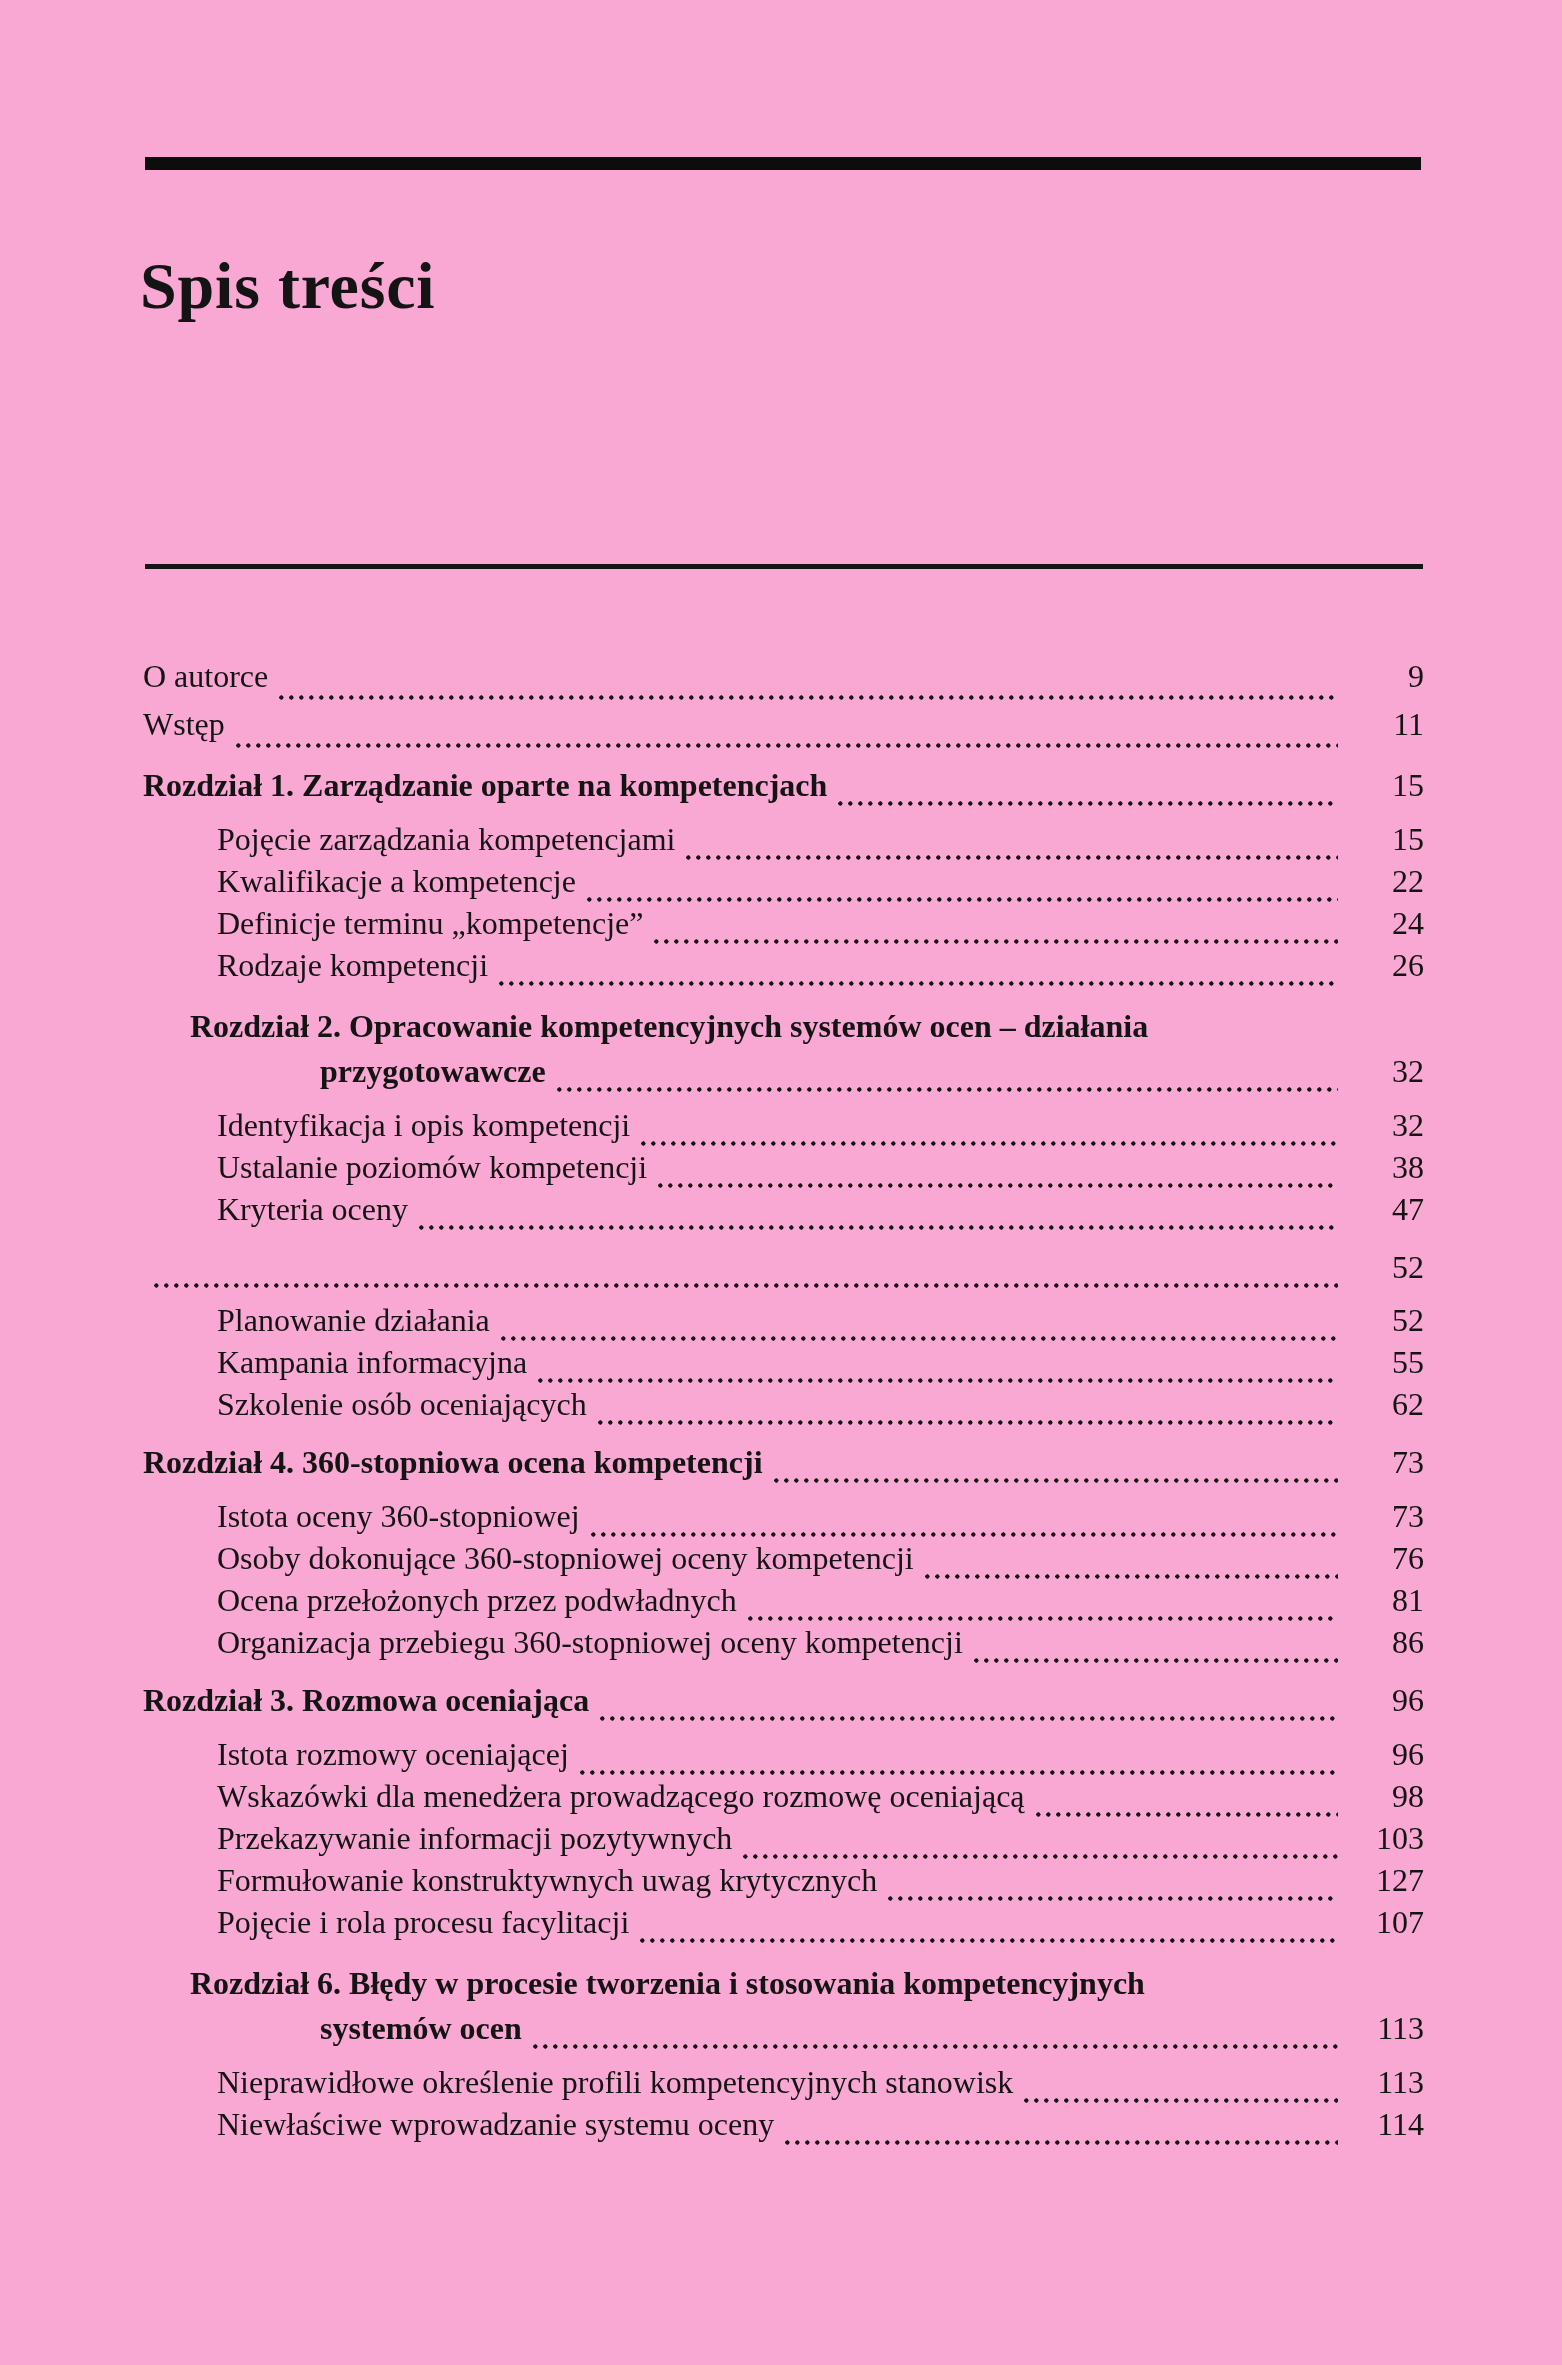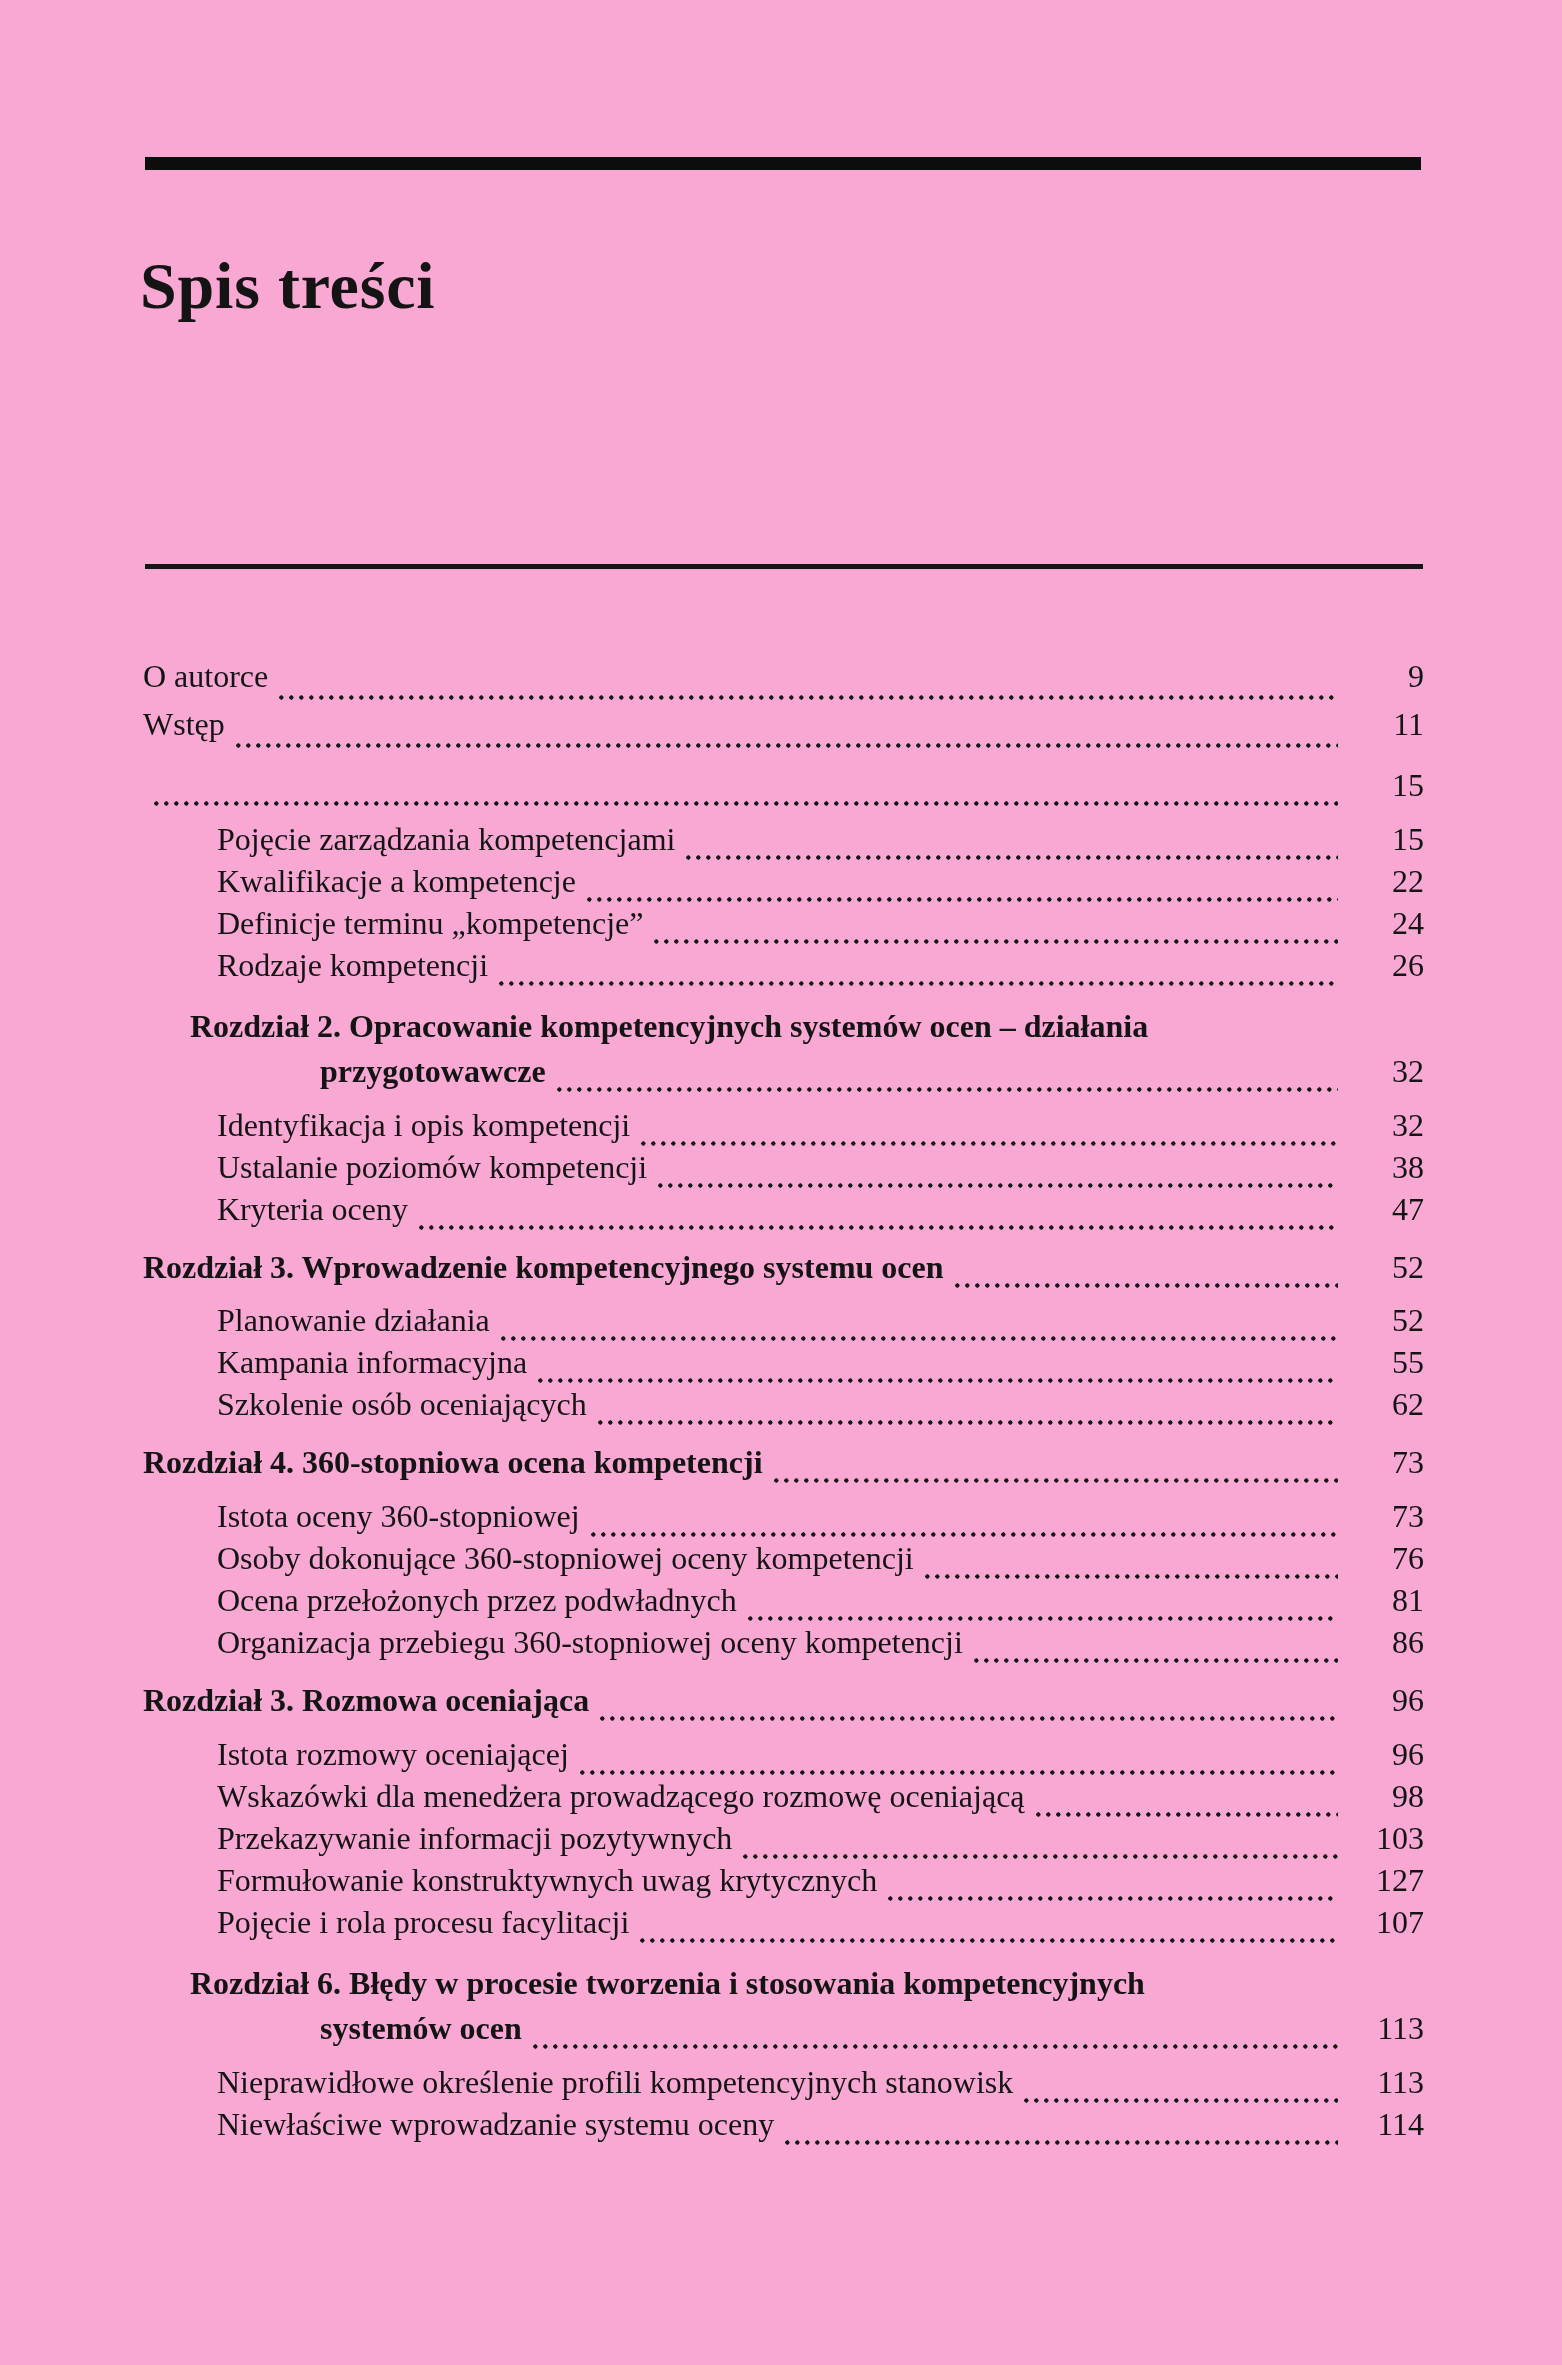--- a/index.html
+++ b/index.html
@@ -106,20 +106,21 @@
     <div class="row">
       <span class="label">Wstęp</span>
       <span class="leader"></span>
       <span class="pagenum">11</span>
     </div>
   </div>
 
   <div class="toc-entry chapter">
 
     <div class="row">
+      <span class="label">Rozdział 1. Zarządzanie oparte na kompetencjach</span>
       <span class="leader"></span>
       <span class="pagenum">15</span>
     </div>
   </div>
 
   <div class="toc-entry sub">
 
     <div class="row">
       <span class="label">Pojęcie zarządzania kompetencjami</span>
       <span class="leader"></span>
@@ -186,21 +187,20 @@
     <div class="row">
       <span class="label">Kryteria oceny</span>
       <span class="leader"></span>
       <span class="pagenum">47</span>
     </div>
   </div>
 
   <div class="toc-entry chapter">
 
     <div class="row">
-      <span class="label">Rozdział 3. Wprowadzenie kompetencyjnego systemu ocen</span>
       <span class="leader"></span>
       <span class="pagenum">52</span>
     </div>
   </div>
 
   <div class="toc-entry sub">
 
     <div class="row">
       <span class="label">Planowanie działania</span>
       <span class="leader"></span>

